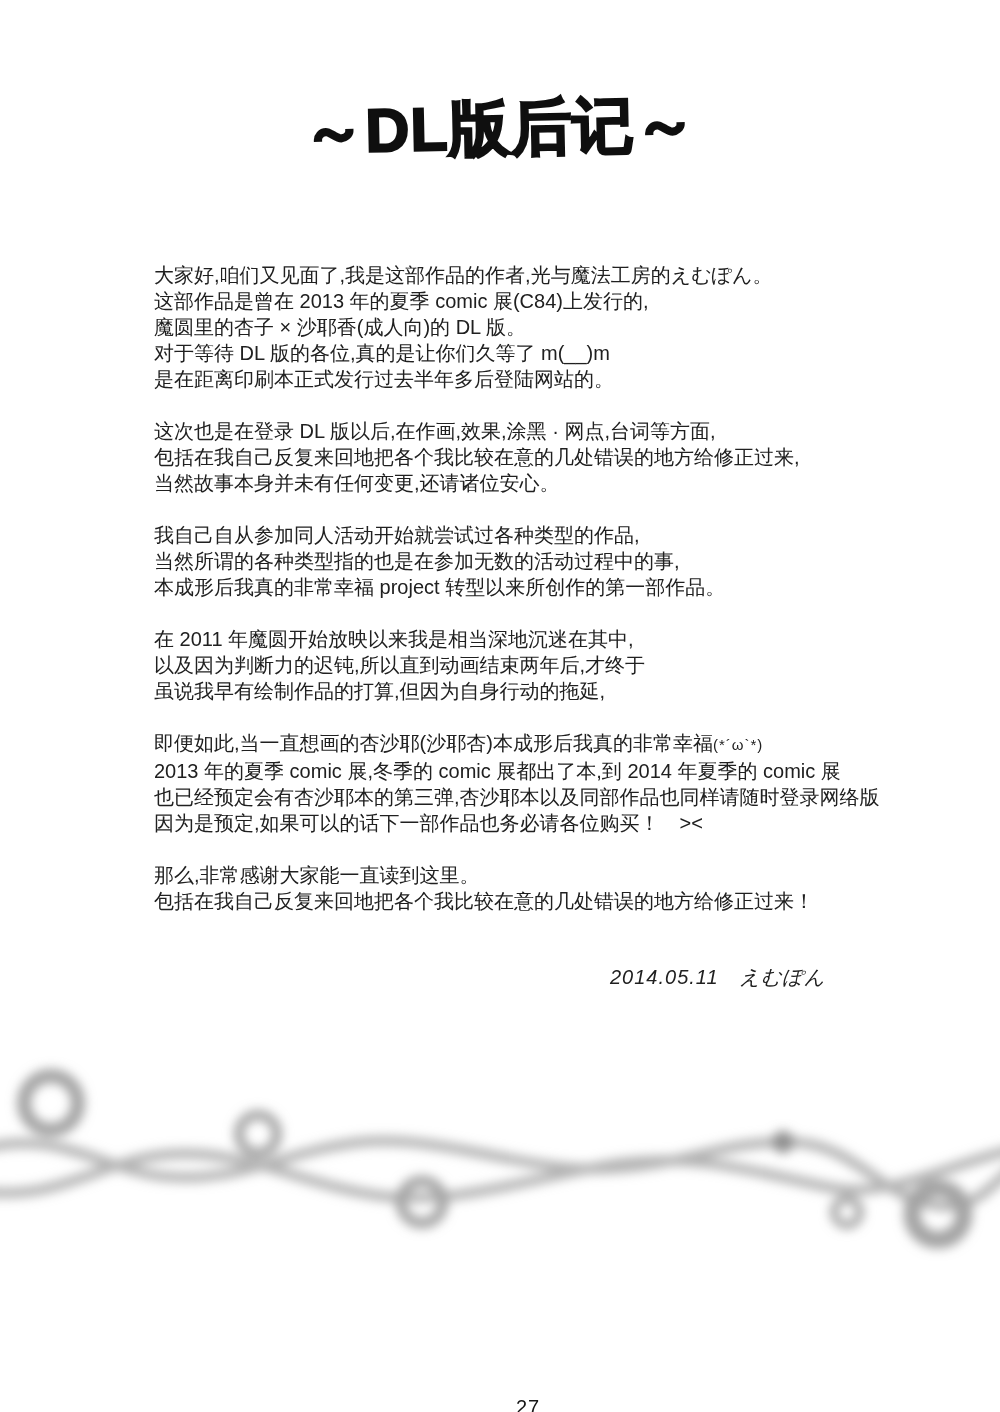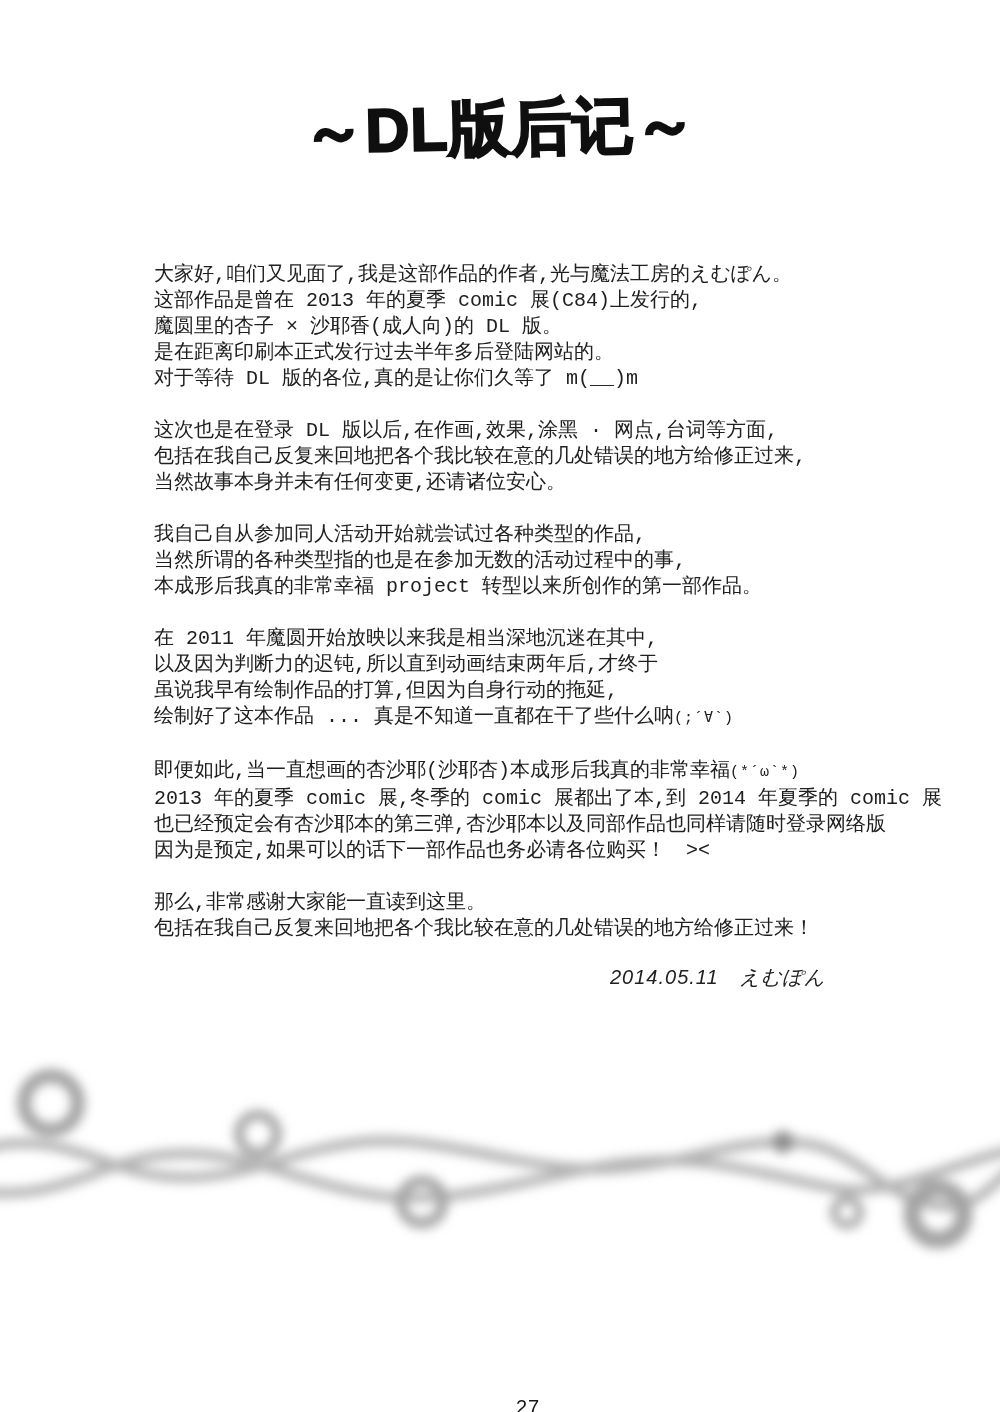--- a/index.html
+++ b/index.html
@@ -24,21 +24,21 @@
     white-space: nowrap;
   }
   .afterword-body {
     position: absolute;
     left: 154px; top: 262px;
     width: 846px;
     font-size: 20px;
     line-height: 26px;
     color: #202020;
   }
-  .paragraph { margin: 0 0 26px 0; font-family: Liberation Mono, monospace; }
+  .paragraph { margin: 0 0 26px 0; }
   .line { white-space: nowrap; }
   .small-emote { font-size: 15px; letter-spacing: 1px; }
   .date-signature {
     position: absolute;
     left: 610px; top: 964px;
     font-size: 20px;
     color: #202020;
     letter-spacing: 1px;
     font-style: italic;
   }
@@ -61,38 +61,37 @@
 </head>
 <body>
 
 <h1 class="page-title">～DL版后记～</h1>
 
 <div class="afterword-body" id="paragraph-host">
     <div class="paragraph">
       <div class="line"><span>大家好,咱们又见面了,我是这部作品的作者,光与魔法工房的えむぽん。</span></div>
       <div class="line"><span>这部作品是曾在 2013 年的夏季 comic 展(C84)上发行的,</span></div>
       <div class="line"><span>魔圆里的杏子 × 沙耶香(成人向)的 DL 版。</span></div>
+      <div class="line"><span>对于等待 DL 版的各位,真的是让你们久等了 m(__)m</span></div>
       <div class="line"><span>是在距离印刷本正式发行过去半年多后登陆网站的。</span></div>
-      <div class="line"><span>对于等待 DL 版的各位,真的是让你们久等了 m(__)m</span></div>
     </div>
     <div class="paragraph">
       <div class="line"><span>这次也是在登录 DL 版以后,在作画,效果,涂黑 · 网点,台词等方面,</span></div>
       <div class="line"><span>包括在我自己反复来回地把各个我比较在意的几处错误的地方给修正过来,</span></div>
       <div class="line"><span>当然故事本身并未有任何变更,还请诸位安心。</span></div>
     </div>
     <div class="paragraph">
       <div class="line"><span>我自己自从参加同人活动开始就尝试过各种类型的作品,</span></div>
       <div class="line"><span>当然所谓的各种类型指的也是在参加无数的活动过程中的事,</span></div>
       <div class="line"><span>本成形后我真的非常幸福 project 转型以来所创作的第一部作品。</span></div>
     </div>
     <div class="paragraph">
       <div class="line"><span>在 2011 年魔圆开始放映以来我是相当深地沉迷在其中,</span></div>
       <div class="line"><span>以及因为判断力的迟钝,所以直到动画结束两年后,才终于</span></div>
       <div class="line"><span>虽说我早有绘制作品的打算,但因为自身行动的拖延,</span></div>
-      <div class="line"><span>绘制好了这本作品 ... 真是不知道一直都在干了些什么呐</span><span class="small-emote">(;´∀`)</span></div>
     </div>
     <div class="paragraph">
       <div class="line"><span>即便如此,当一直想画的杏沙耶(沙耶杏)本成形后我真的非常幸福</span><span class="small-emote">(*´ω`*)</span></div>
       <div class="line"><span>2013 年的夏季 comic 展,冬季的 comic 展都出了本,到 2014 年夏季的 comic 展</span></div>
       <div class="line"><span>也已经预定会有杏沙耶本的第三弹,杏沙耶本以及同部作品也同样请随时登录网络版</span></div>
       <div class="line"><span>因为是预定,如果可以的话下一部作品也务必请各位购买！　&gt;&lt;</span></div>
     </div>
     <div class="paragraph">
       <div class="line"><span>那么,非常感谢大家能一直读到这里。</span></div>
       <div class="line"><span>包括在我自己反复来回地把各个我比较在意的几处错误的地方给修正过来！</span></div>

